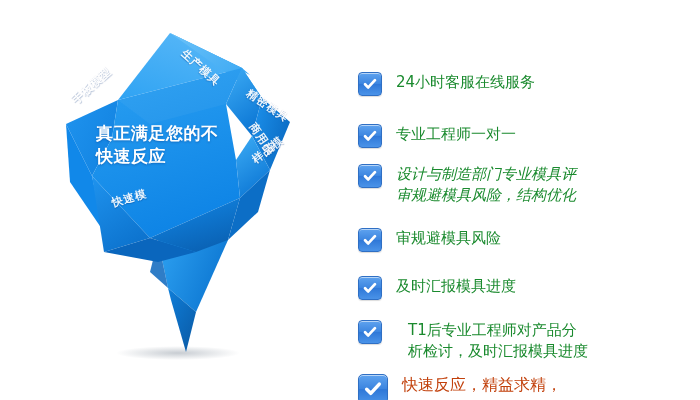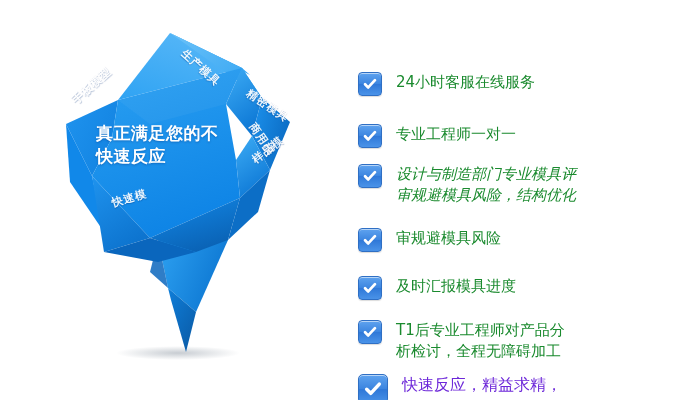--- a/index.html
+++ b/index.html
@@ -110,21 +110,21 @@
     display: block;
   }
   .check-text {
     margin-left: 14px;
     color: #1a8a2e;
     font-size: 15px;
     line-height: 1.42;
     font-weight: normal;
     white-space: nowrap;
   }
-  .check-text.blue { color: #6d28d9; }
+  .check-text.blue { color: #c2410c; }
   .check-text.big  { font-size: 16px; }
   .check-text div { white-space: nowrap; }
 </style>
 </head>
 <body>
 
 <div class="stage">
 
   <div class="graphic">
     <svg viewBox="0 0 350 400" xmlns="http://www.w3.org/2000/svg" aria-hidden="true">
@@ -256,29 +256,29 @@
       <div class="check-row" style="top: 240px;">
         <div class="check-box">
           <svg viewBox="0 0 24 24" aria-hidden="true">
             <path d="M4.5 12.4 L9.3 17.2 L19.5 6.2" fill="none" stroke="#ffffff" stroke-width="4.2" stroke-linecap="round" stroke-linejoin="round"></path>
           </svg>
         </div>
         <div class="check-text">
           <div>及时汇报模具进度</div>
         </div>
       </div>
-      <div class="check-row" style="top: 284px;">
+      <div class="check-row" style="top: 284px; gap: 12px;">
         <div class="check-box">
           <svg viewBox="0 0 24 24" aria-hidden="true">
             <path d="M4.5 12.4 L9.3 17.2 L19.5 6.2" fill="none" stroke="#ffffff" stroke-width="4.2" stroke-linecap="round" stroke-linejoin="round"></path>
           </svg>
         </div>
         <div class="check-text">
           <div>T1后专业工程师对产品分</div>
-          <div>析检讨，全程无障碍加工</div>
+          <div>析检讨，及时汇报模具进度</div>
         </div>
       </div>
       <div class="check-row" style="top: 338px;">
         <div class="check-box big">
           <svg viewBox="0 0 24 24" aria-hidden="true">
             <path d="M4.5 12.4 L9.3 17.2 L19.5 6.2" fill="none" stroke="#ffffff" stroke-width="4.2" stroke-linecap="round" stroke-linejoin="round"></path>
           </svg>
         </div>
         <div class="check-text blue big">
           <div>快速反应，精益求精，</div>

